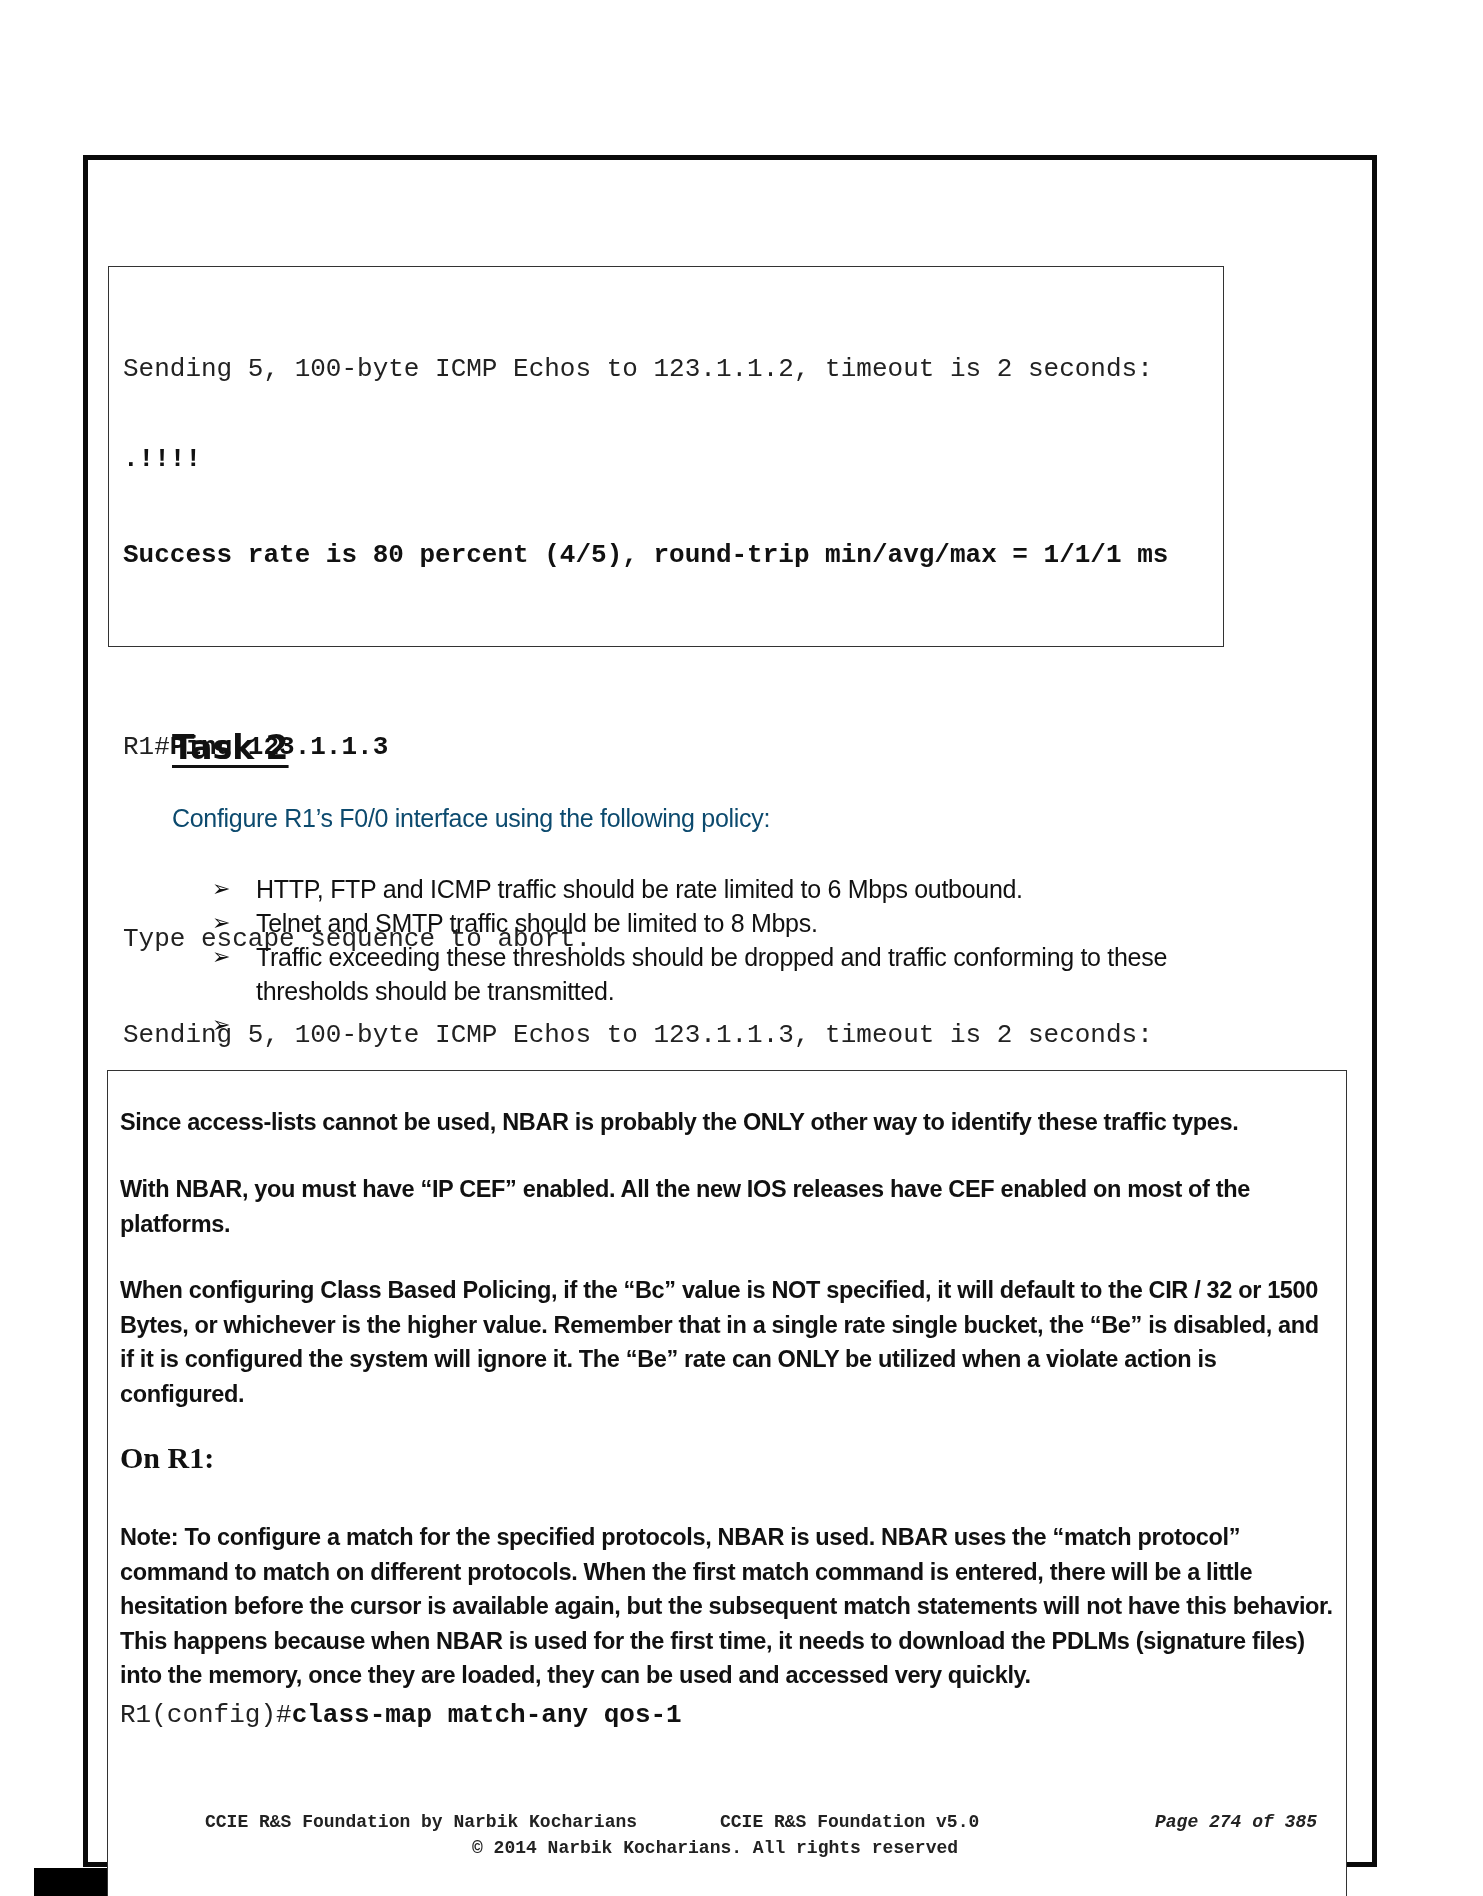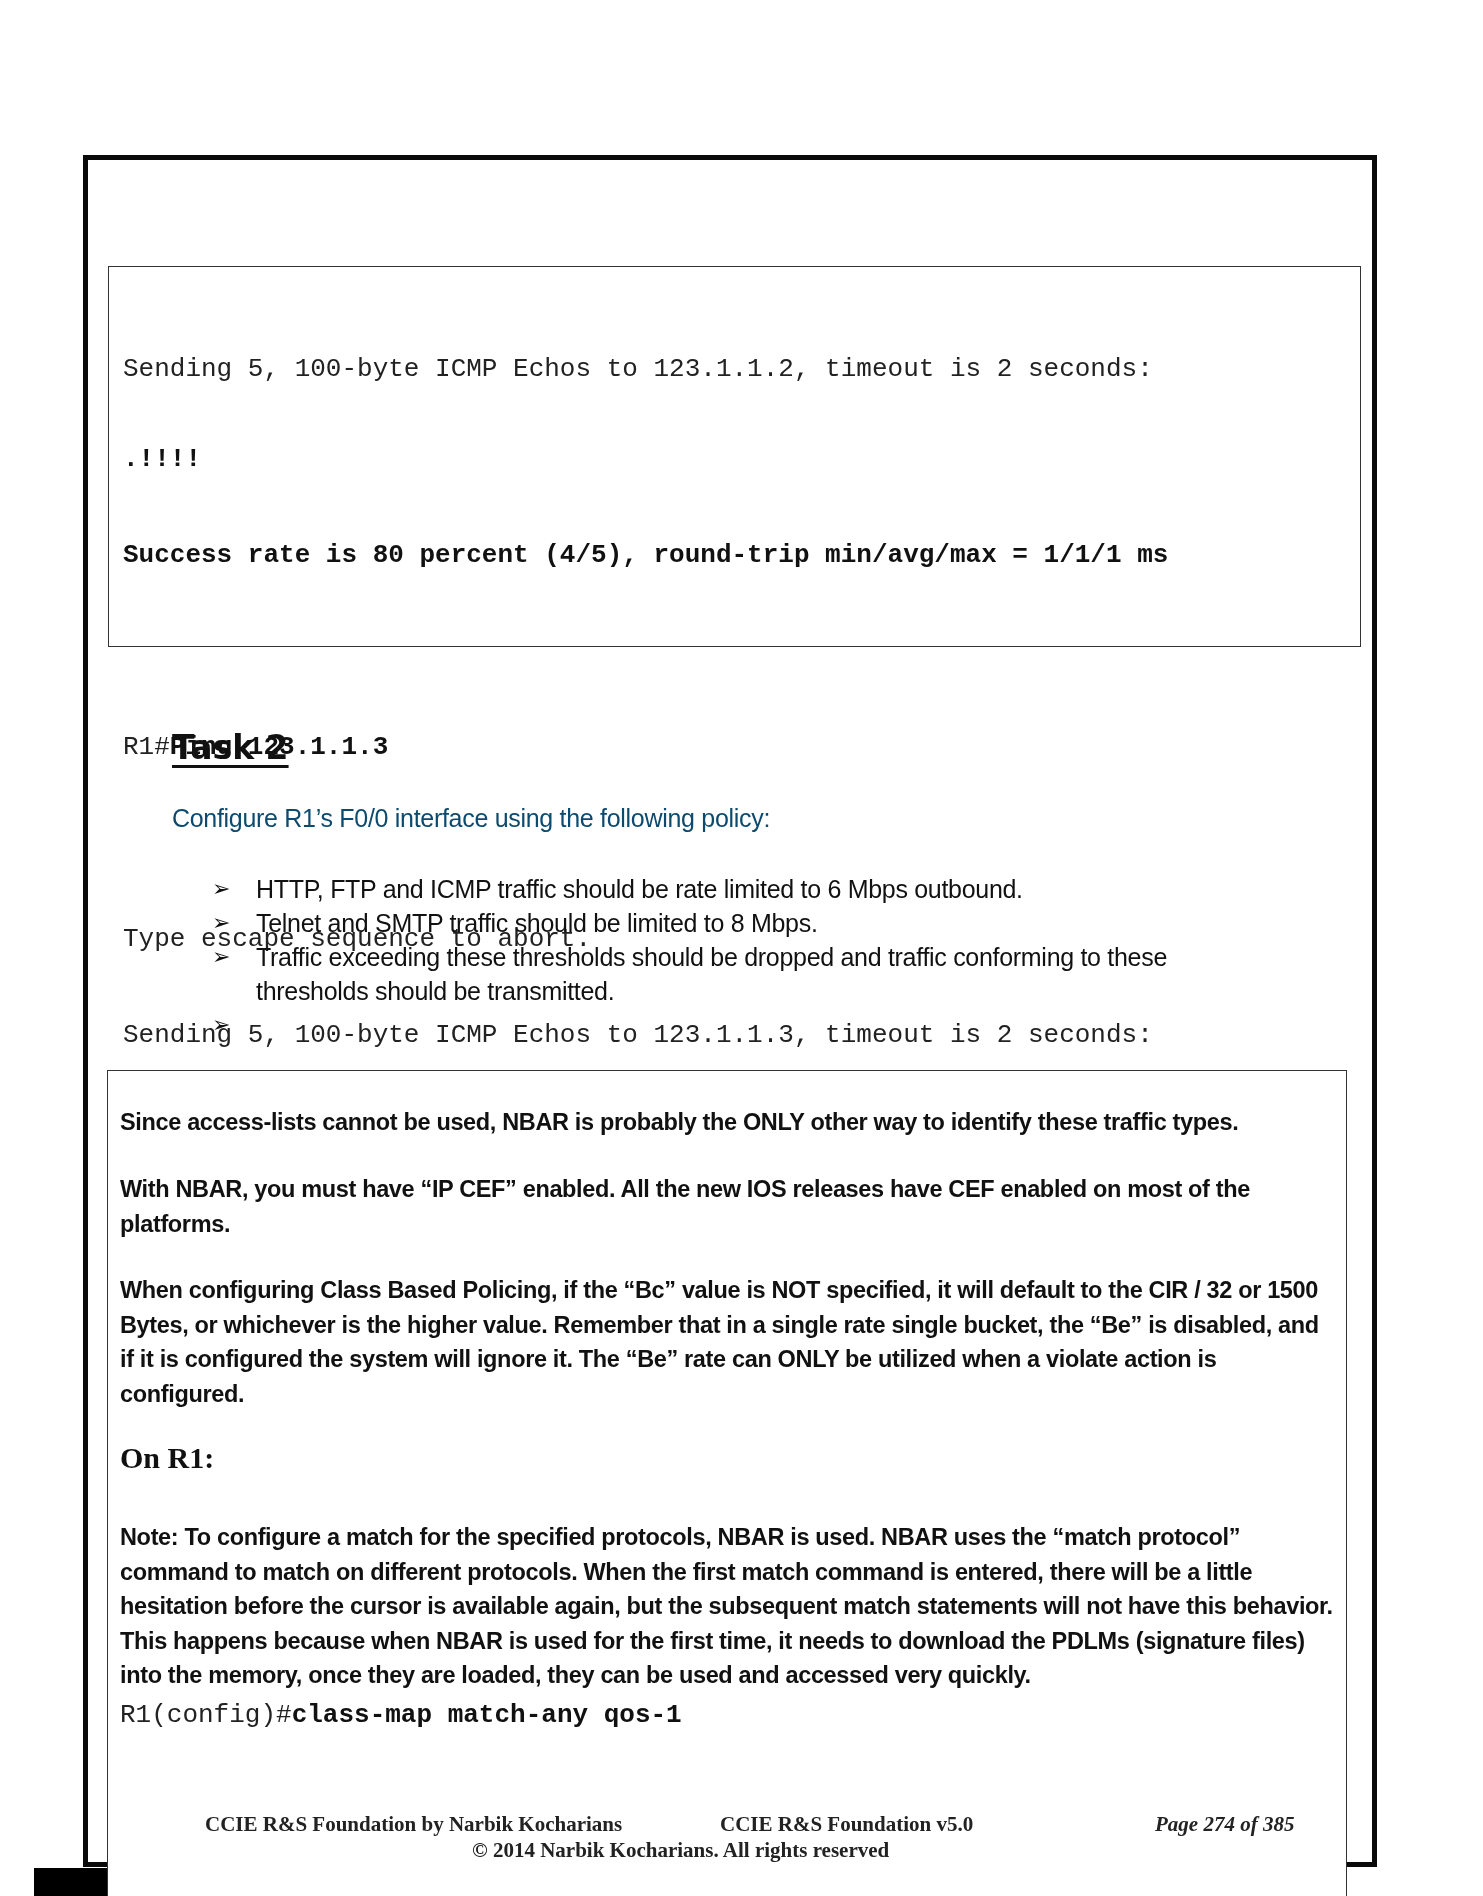--- a/index.html
+++ b/index.html
@@ -9,21 +9,21 @@
     position: absolute; left: 83px; top: 155px; width: 1284px; height: 1702px;
     border: 5px solid #0a0a0a; box-sizing: content-box;
   }
   .corner-block {
     position: absolute; left: 34px; top: 1868px; width: 175px; height: 28px; background: #000;
   }
 
   .box {
     position: absolute; border: 1.5px solid #333; box-sizing: border-box; background: #fff;
   }
-  .box1 { left: 108px; top: 266px; width: 1253px; height: 381px; }
+  .box1 { left: 108px; top: 266px; width: 1116px; height: 381px; }
   .box2 { left: 107px; top: 1070px; width: 1240px; height: 869px; }
 
   .mono { font-family: "Liberation Mono", "DejaVu Sans Mono", monospace; font-size: 26px; line-height: 32px; white-space: pre; color: #222; }
   .mono b { font-weight: bold; color: #111; }
 
   .cli-block { position: absolute; left: 14px; }
   .cli-line { display: block; height: 32px; }
 
   .task-heading {
     position: absolute; left: 172px; top: 728px; font-family: "DejaVu Sans", sans-serif;
@@ -43,21 +43,21 @@
   .note-text {
     position: absolute; left: 12px; width: 1215px; font-family: "Liberation Sans", sans-serif;
     font-weight: bold; font-size: 23.5px; line-height: 34.5px; color: #111; letter-spacing: -0.35px;
   }
   .on-r1 {
     position: absolute; left: 12px; top: 370px; font-family: "Liberation Serif", serif;
     font-weight: bold; font-size: 30px; color: #111;
   }
   .cmd-line { position: absolute; left: 12px; top: 628px; }
 
-  .footer { position: absolute; font-family: Liberation Serif, serif; font-weight: bold; font-size: 21px; color: #222; }
+  .footer { position: absolute; font-family: Liberation Mono, monospace; font-weight: bold; font-size: 18px; color: #222; }
   .footer-left { left: 205px; top: 1812px; }
   .footer-mid { left: 720px; top: 1812px; }
   .footer-page { left: 1155px; top: 1812px; font-style: italic; }
   .footer-copy { left: 472px; top: 1838px; text-align: center; }
 </style>
 </head>
 <body>
 
 <div class="page-frame"></div>
 <div class="corner-block"></div>

